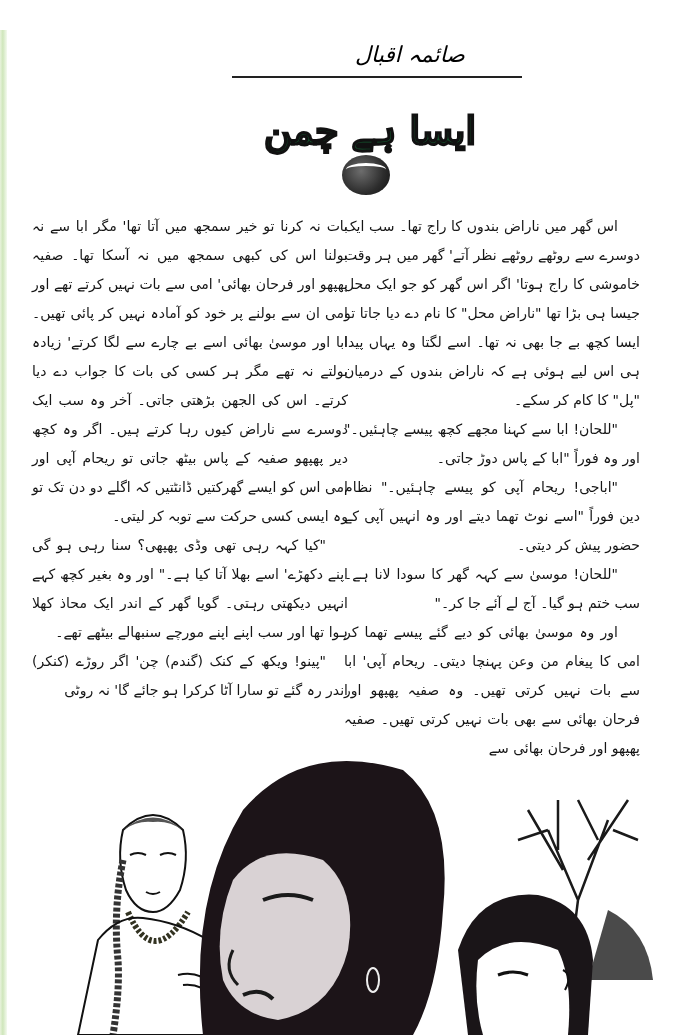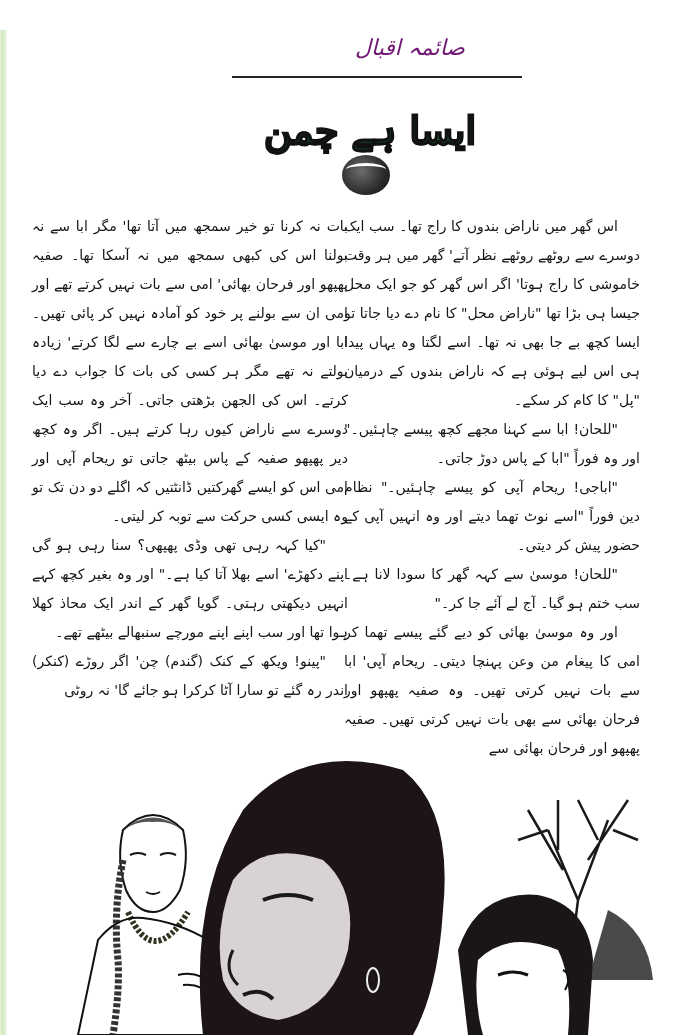--- a/index.html
+++ b/index.html
@@ -8,24 +8,24 @@
       background: #ffffff; position: relative;
       font-family: "DejaVu Sans", sans-serif;
       color: #111;
     }
     .page { position: absolute; inset: 0; background: #fff; }
     .edge-left {
       position: absolute; left: 0; top: 30px; width: 7px; height: 1005px;
       background: linear-gradient(90deg, #e8f3dc 0%, #cfe6bb 40%, #f4faef 100%);
     }
     .author {
-      position: absolute; left: 300px; top: 33px; width: 220px; height: 30px;
+      position: absolute; left: 300px; top: 40px; width: 220px; height: 30px;
       direction: rtl; text-align: center;
       font-family: "DejaVu Serif", serif; font-size: 22px; font-style: italic;
-      color: #701a75; line-height: 30px;
+      color: #000000; line-height: 30px;
     }
     .author-rule {
       position: absolute; left: 232px; top: 76px; width: 290px; height: 2px; background: #222;
     }
     .title-wrap {
       position: absolute; left: 250px; top: 96px; width: 240px; height: 80px;
       direction: rtl; text-align: center;
     }
     .title-text {
       font-family: "DejaVu Serif", serif; font-size: 38px; font-weight: bold;

